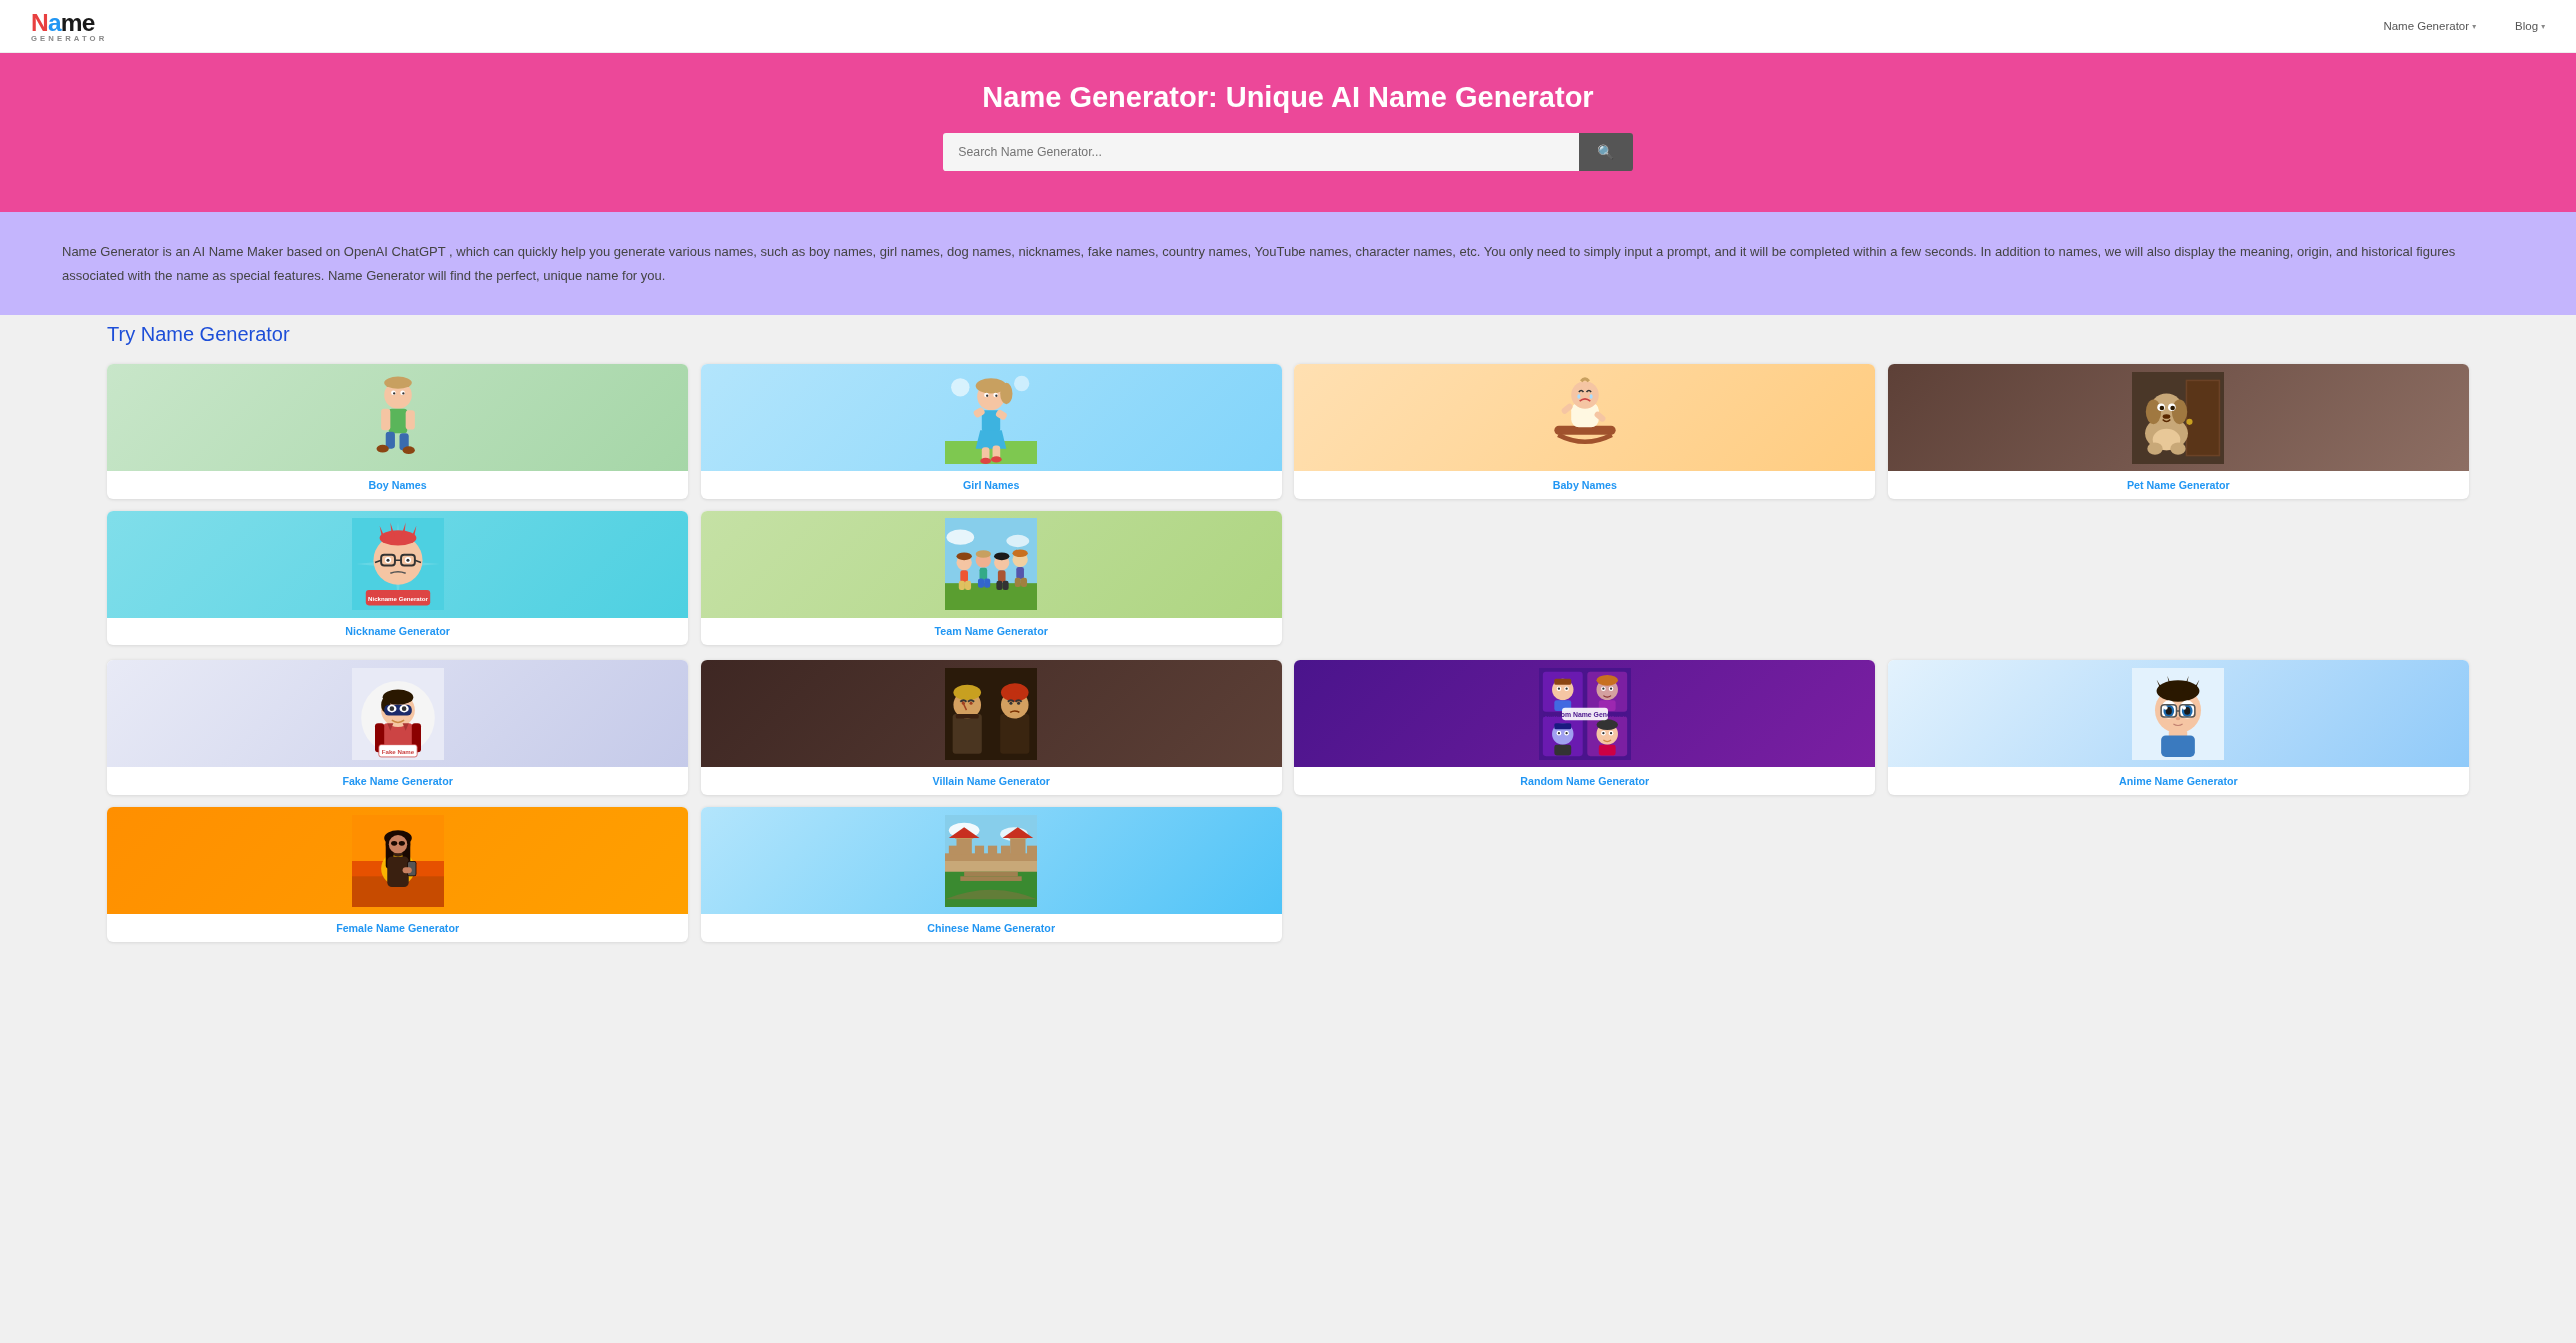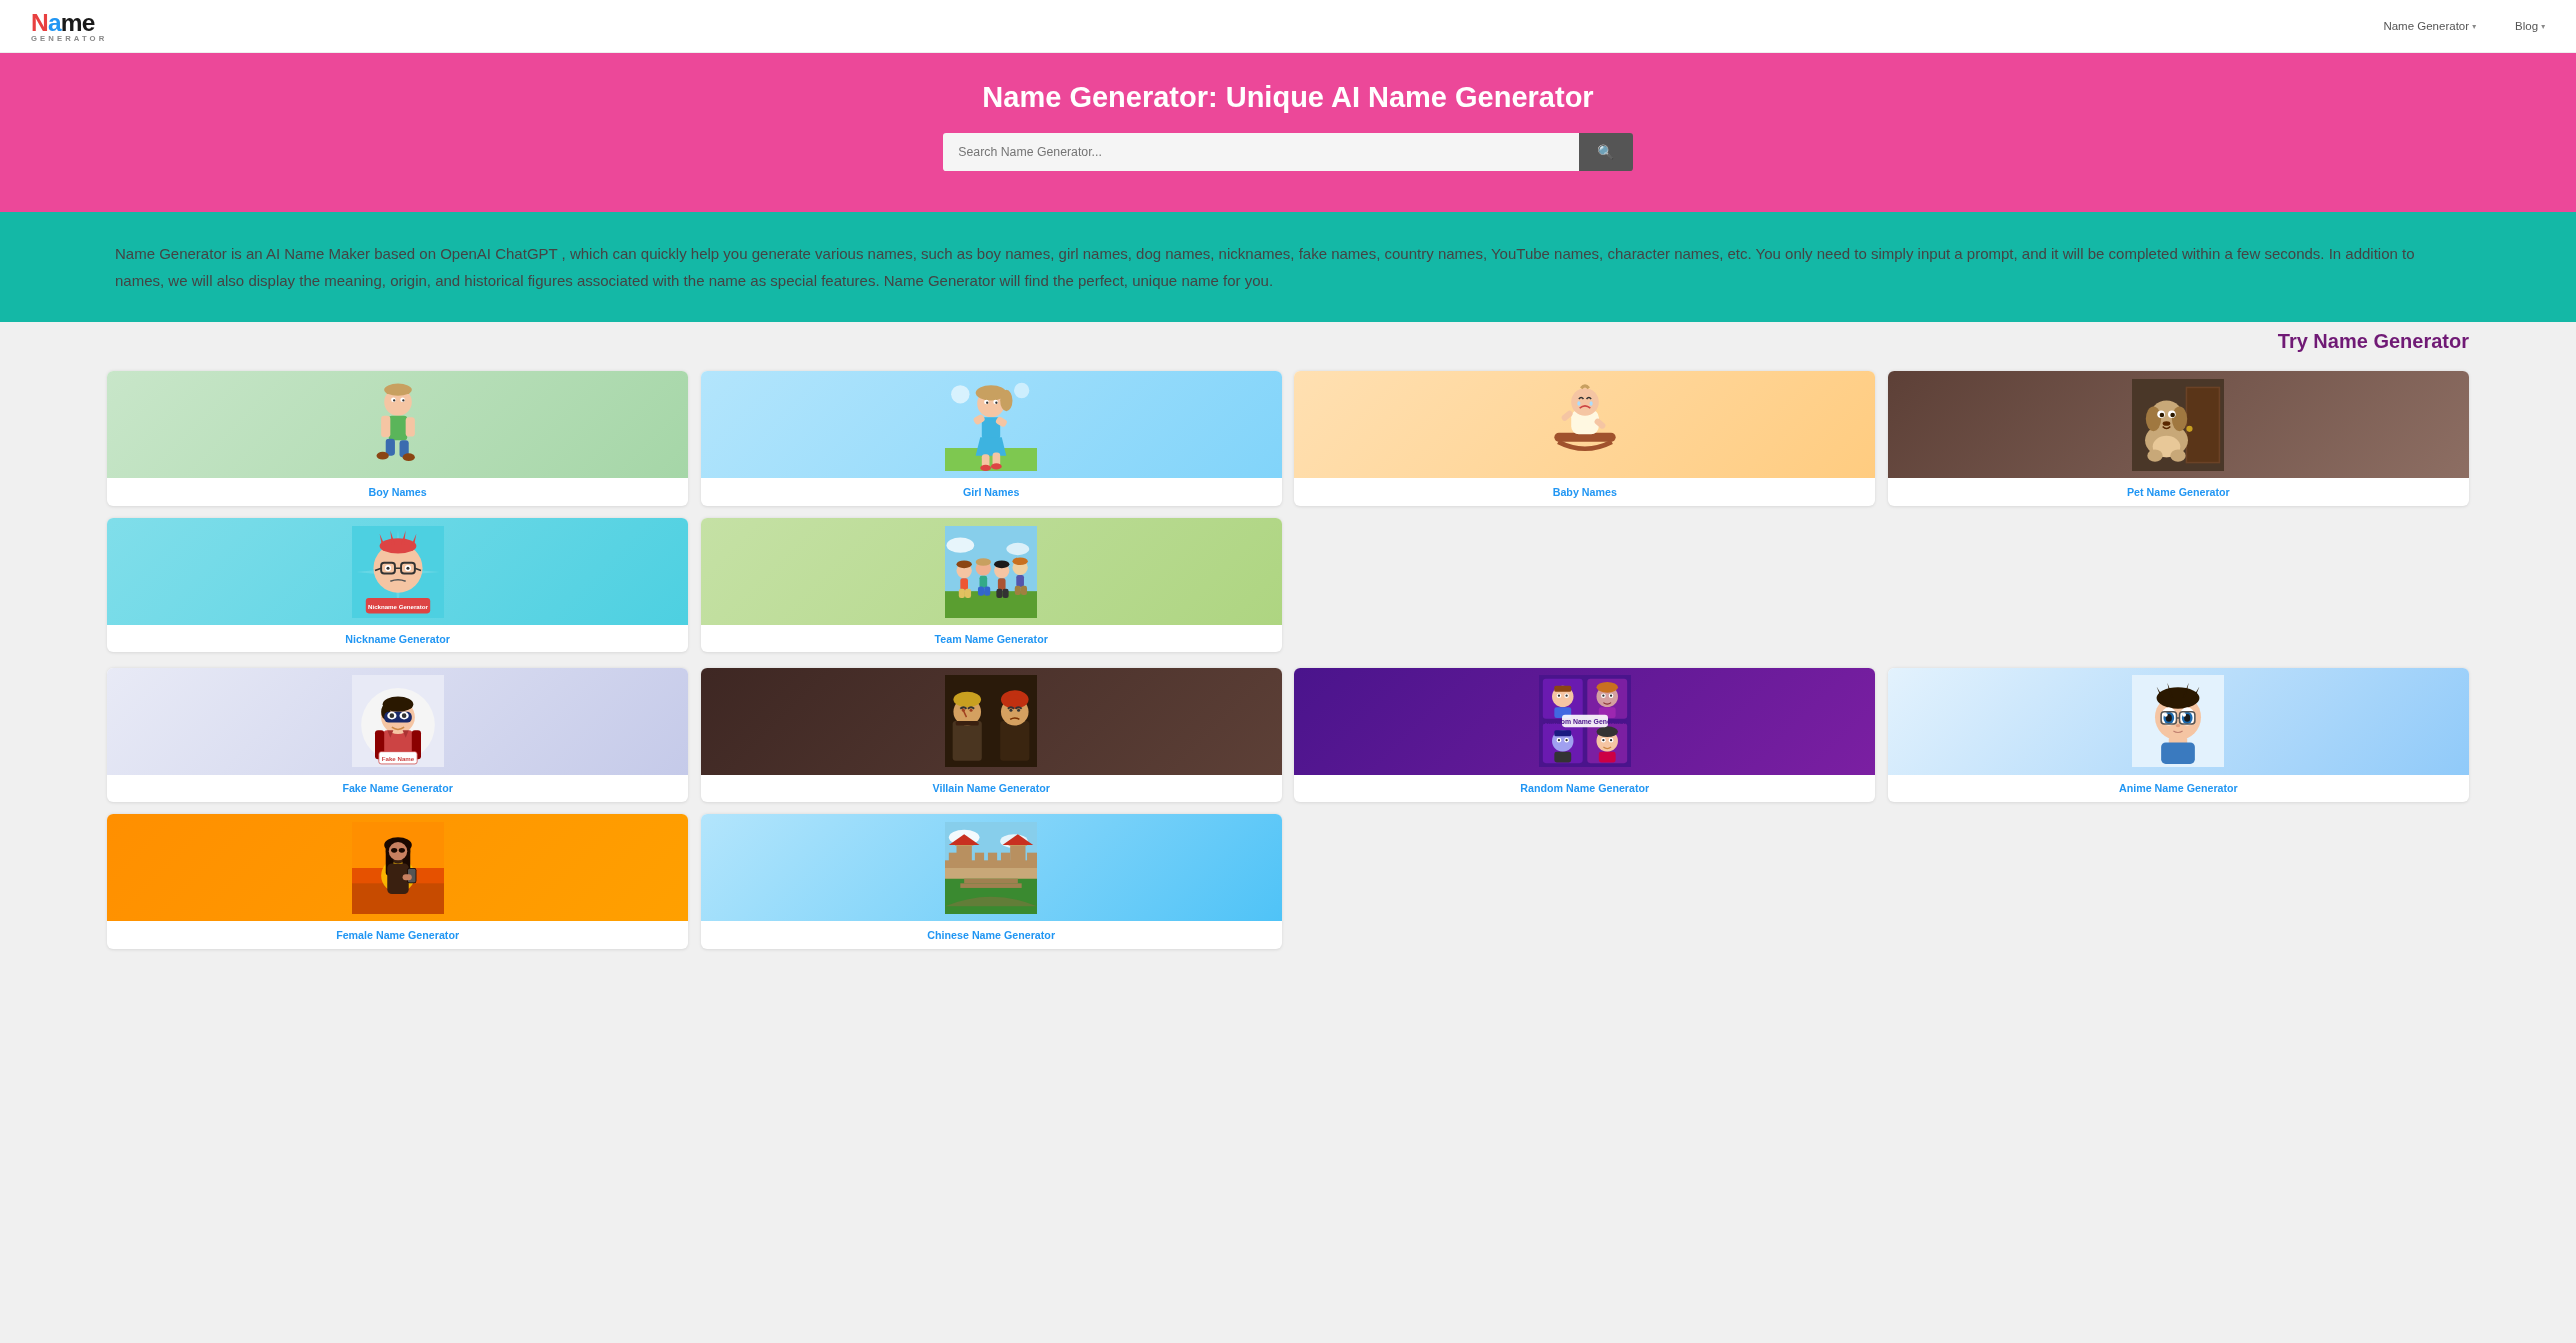--- a/index.html
+++ b/index.html
@@ -84,38 +84,38 @@
       border: none;
       padding: 0 18.4px;
       cursor: pointer;
       border-radius: 0 3.1px 3.1px 0;
       color: #fff;
       font-size: 14px;
     }
 
     
     .description-section {
-      background: #14b8a6;
-      padding: 28px 115px;
-      font-size: 15px;
+      background: #c4b5fd;
+      padding: 28px 62px;
+      font-size: 13px;
       line-height: 1.8;
       color: #444;
     }
 
     
     .try-section {
       background: #f0f0f0;
       padding: 7.7px 107px 23px;
     }
     .try-title {
-      text-align: right;
+      text-align: left;
       font-size: 20px;
-      font-weight: 700;
+      font-weight: 400;
       margin-bottom: 18.4px;
-      color: #701a75;
+      color: #1d4ed8;
     }
     .cards-grid {
       display: grid;
       grid-template-columns: repeat(4, 1fr);
       gap: 12.3px;
       margin-bottom: 15.3px;
     }
     .card {
       background: #fff;
       border-radius: 6.1px;

